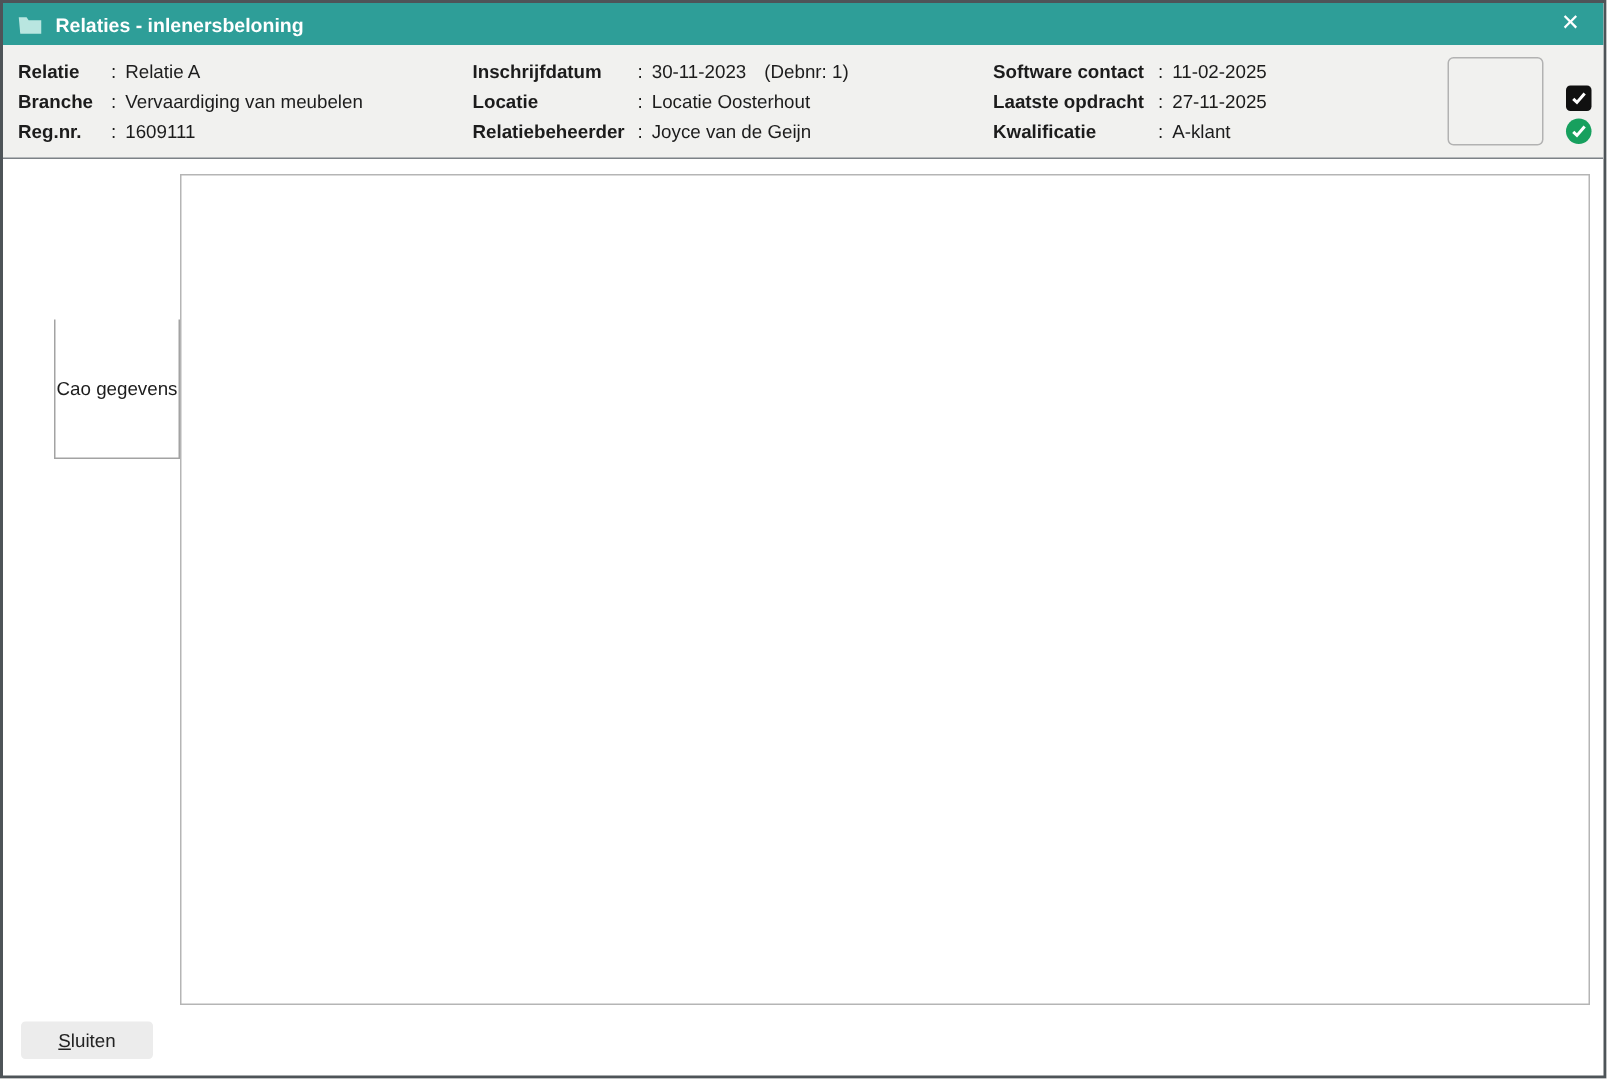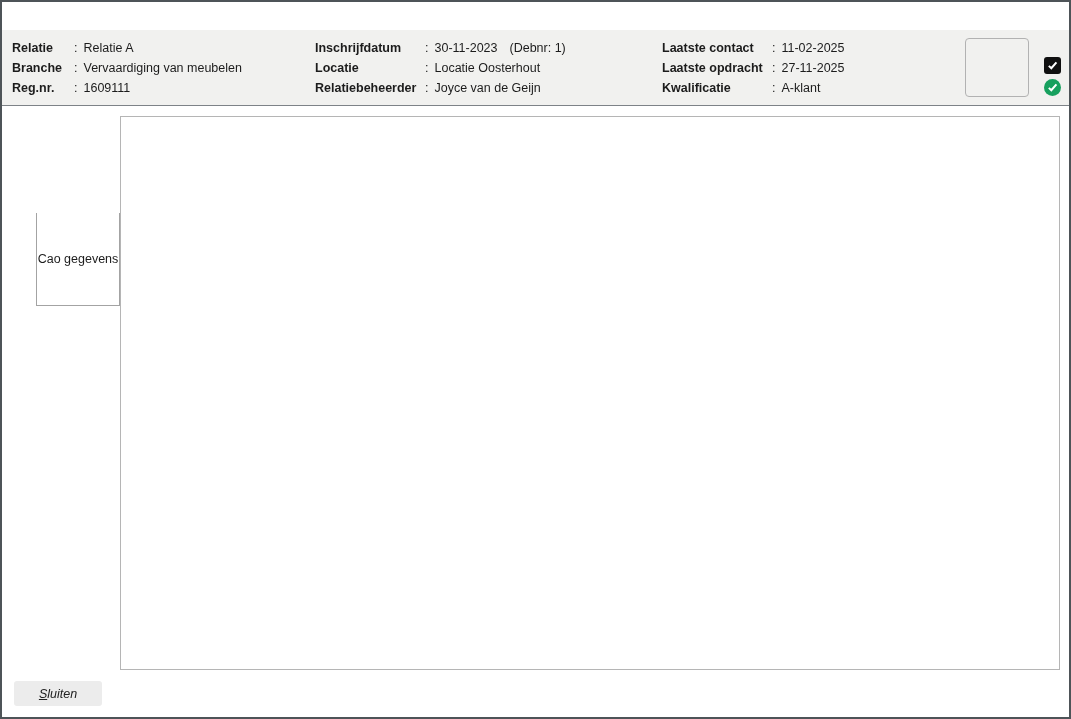--- a/index.html
+++ b/index.html
@@ -83,34 +83,41 @@
   
   .t0{left:133px;top:130px;} .t1{left:584px;top:130px;}
   .t2{left:133px;top:384px;} .t3{left:584px;top:384px;}
   .sa0{left:280px;top:126px;} .sa1{left:753px;top:126px;}
   .sa2{left:280px;top:380px;} .sa3{left:753px;top:380px;}
   .se0{left:401px;top:126px;} .se1{left:875px;top:126px;}
   .se2{left:401px;top:380px;} .se3{left:875px;top:380px;}
   .tr0{left:531px;top:126px;} .tr1{left:1004px;top:126px;}
   .tr2{left:531px;top:380px;} .tr3{left:1004px;top:380px;}
   
-  .accel{display:block;font-style:italic;}
+  .accel{display:block;}
   .accel::first-letter{text-decoration:underline;}
   .btn-save{position:absolute;left:133px;top:634px;width:86px;height:24px;background:#e8eaed;
     color:#8f969c;border-radius:4px;}
   .btn-cancel{position:absolute;left:223px;top:634px;width:88px;height:24px;background:#e8eaed;
     color:#8f969c;border-radius:4px;}
   .btn-sluiten{position:absolute;left:12px;top:679px;width:88px;height:25px;background:#ececec;
     color:#222;border-radius:3px;}
 </style>
 </head>
 <body>
 
 <div class="window">
 
+  <div class="titlebar">
+    <svg class="folder" viewBox="0 0 16 13">
+      <path d="M0.5 1.5 h5.2 l1.4 2 h8.4 v9 h-14 z" fill="#b9e6e0"></path>
+    </svg>
+    <span class="wtitle">Relaties - inlenersbeloning</span>
+    <span class="close">✕</span>
+  </div>
 
   <div class="hdr">
     <div class="hcol hcol1">
       <div class="hrow">
           <span class="hlabel">Relatie</span>
           <span class="hsep">:</span>
           <span class="hval">Relatie A</span>
         </div>
       <div class="hrow">
           <span class="hlabel">Branche</span>
@@ -136,21 +143,21 @@
           <span class="hval">Locatie Oosterhout</span>
         </div>
       <div class="hrow">
           <span class="hlabel">Relatiebeheerder</span>
           <span class="hsep">:</span>
           <span class="hval">Joyce van de Geijn</span>
         </div>
     </div>
     <div class="hcol hcol3">
       <div class="hrow">
-          <span class="hlabel">Laatste contact</span>
+          <span class="hlabel">Software contact</span>
           <span class="hsep">:</span>
           <span class="hval">11-02-2025</span>
         </div>
       <div class="hrow">
           <span class="hlabel">Laatste opdracht</span>
           <span class="hsep">:</span>
           <span class="hval">27-11-2025</span>
         </div>
       <div class="hrow">
           <span class="hlabel">Kwalificatie</span>

